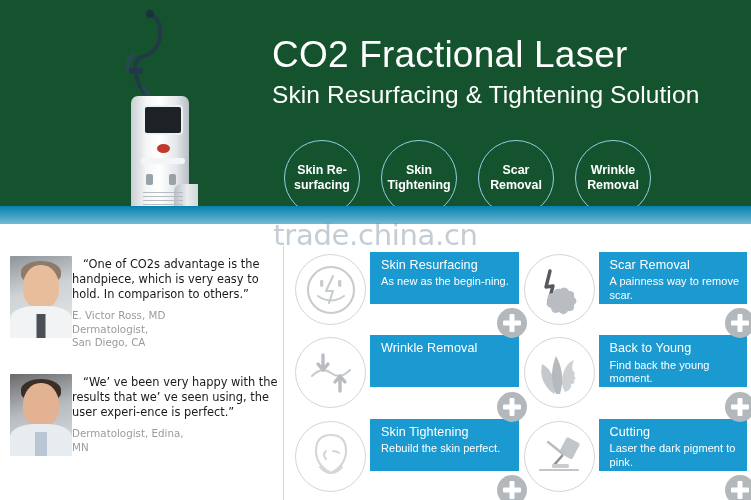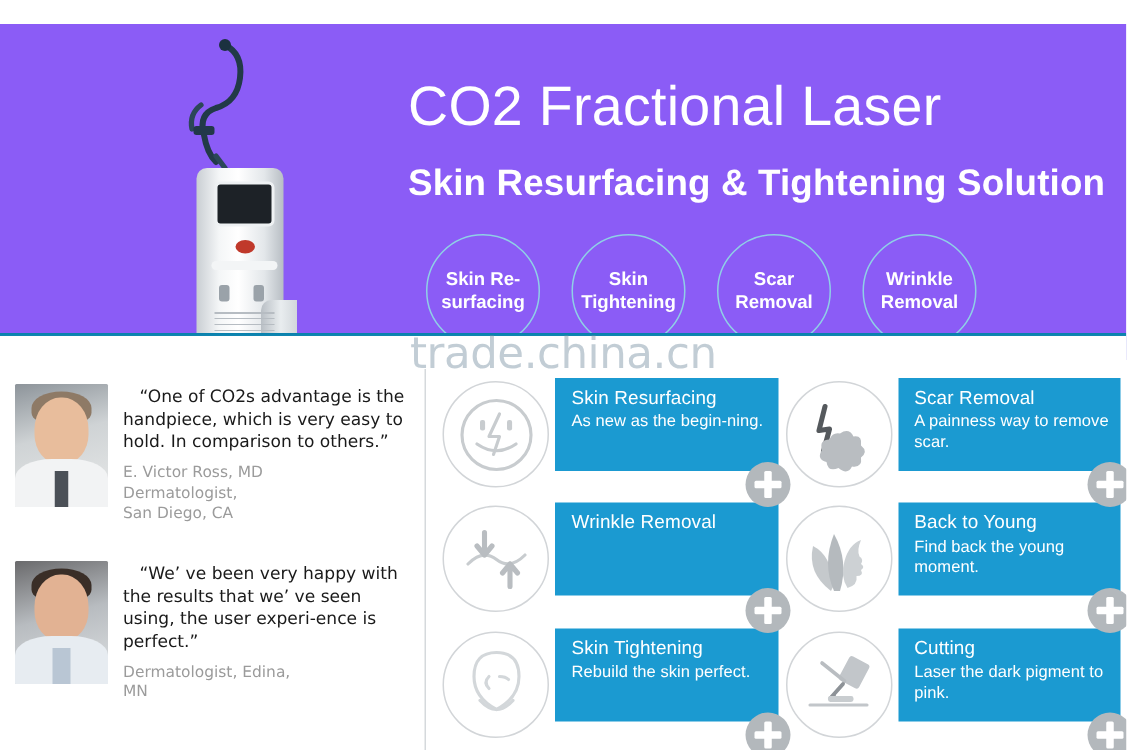--- a/index.html
+++ b/index.html
@@ -13,23 +13,23 @@
   .page {
     position: relative;
     width: 751px; height: 500px;
     background: #ffffff;
     overflow: hidden;
   }
 
   
   .header {
     position: absolute;
-    left: 0; top: 16px;
+    left: 0; top: 0;
     width: 751px; height: 224px;
-    background: #8b5cf6;
+    background: #14532d;
     overflow: hidden;
   }
   .header-fade {
     position: absolute;
     left: 0; top: 206px;
     width: 751px; height: 18px;
     background: linear-gradient(to bottom, #0780ac 0%, #3f9fc4 55%, #74b9d4 100%);
   }
 
   
@@ -118,23 +118,23 @@
   }
   .main-title {
     font-size: 37px;
     font-weight: 400;
     color: #ffffff;
     letter-spacing: 0.2px;
     line-height: 1.12;
     white-space: nowrap;
   }
   .sub-title {
-    margin-top: 18px;
+    margin-top: 6px;
     font-size: 24.5px;
-    font-weight: 700;
+    font-weight: 400;
     color: #ffffff;
     letter-spacing: 0.1px;
     white-space: nowrap;
   }
 
   
   .hcircles {
     position: absolute;
     left: 284px; top: 140px;
     width: 460px; height: 84px;
@@ -190,21 +190,20 @@
   .testimonials {
     position: absolute;
     left: 0; top: 248px;
     width: 283px; height: 252px;
   }
   .testimonial {
     position: absolute;
     left: 10px;
     width: 268px;
     display: flex;
-    gap: 10px;
   }
   .testimonial.t1 { top: 8px; }
   .testimonial.t2 { top: 126px; }
 
   .avatar {
     width: 62px; height: 82px;
     flex: 0 0 auto;
     border-radius: 1px;
     overflow: hidden;
     position: relative;
@@ -289,21 +288,21 @@
     align-items: center;
     justify-content: center;
     background: #ffffff;
     margin-top: 2px;
   }
   .ficon svg { display: block; }
   .fbox {
     position: relative;
     flex: 1 1 auto;
     background: #1b9ad1;
-    height: 62px;
+    height: 52px;
     padding: 6px 1px 0 11px;
     overflow: hidden;
   }
   .fbox-title {
     font-size: 12.6px;
     color: #ffffff;
     line-height: 1.22;
     margin-bottom: 2px;
     letter-spacing: 0.1px;
   }

